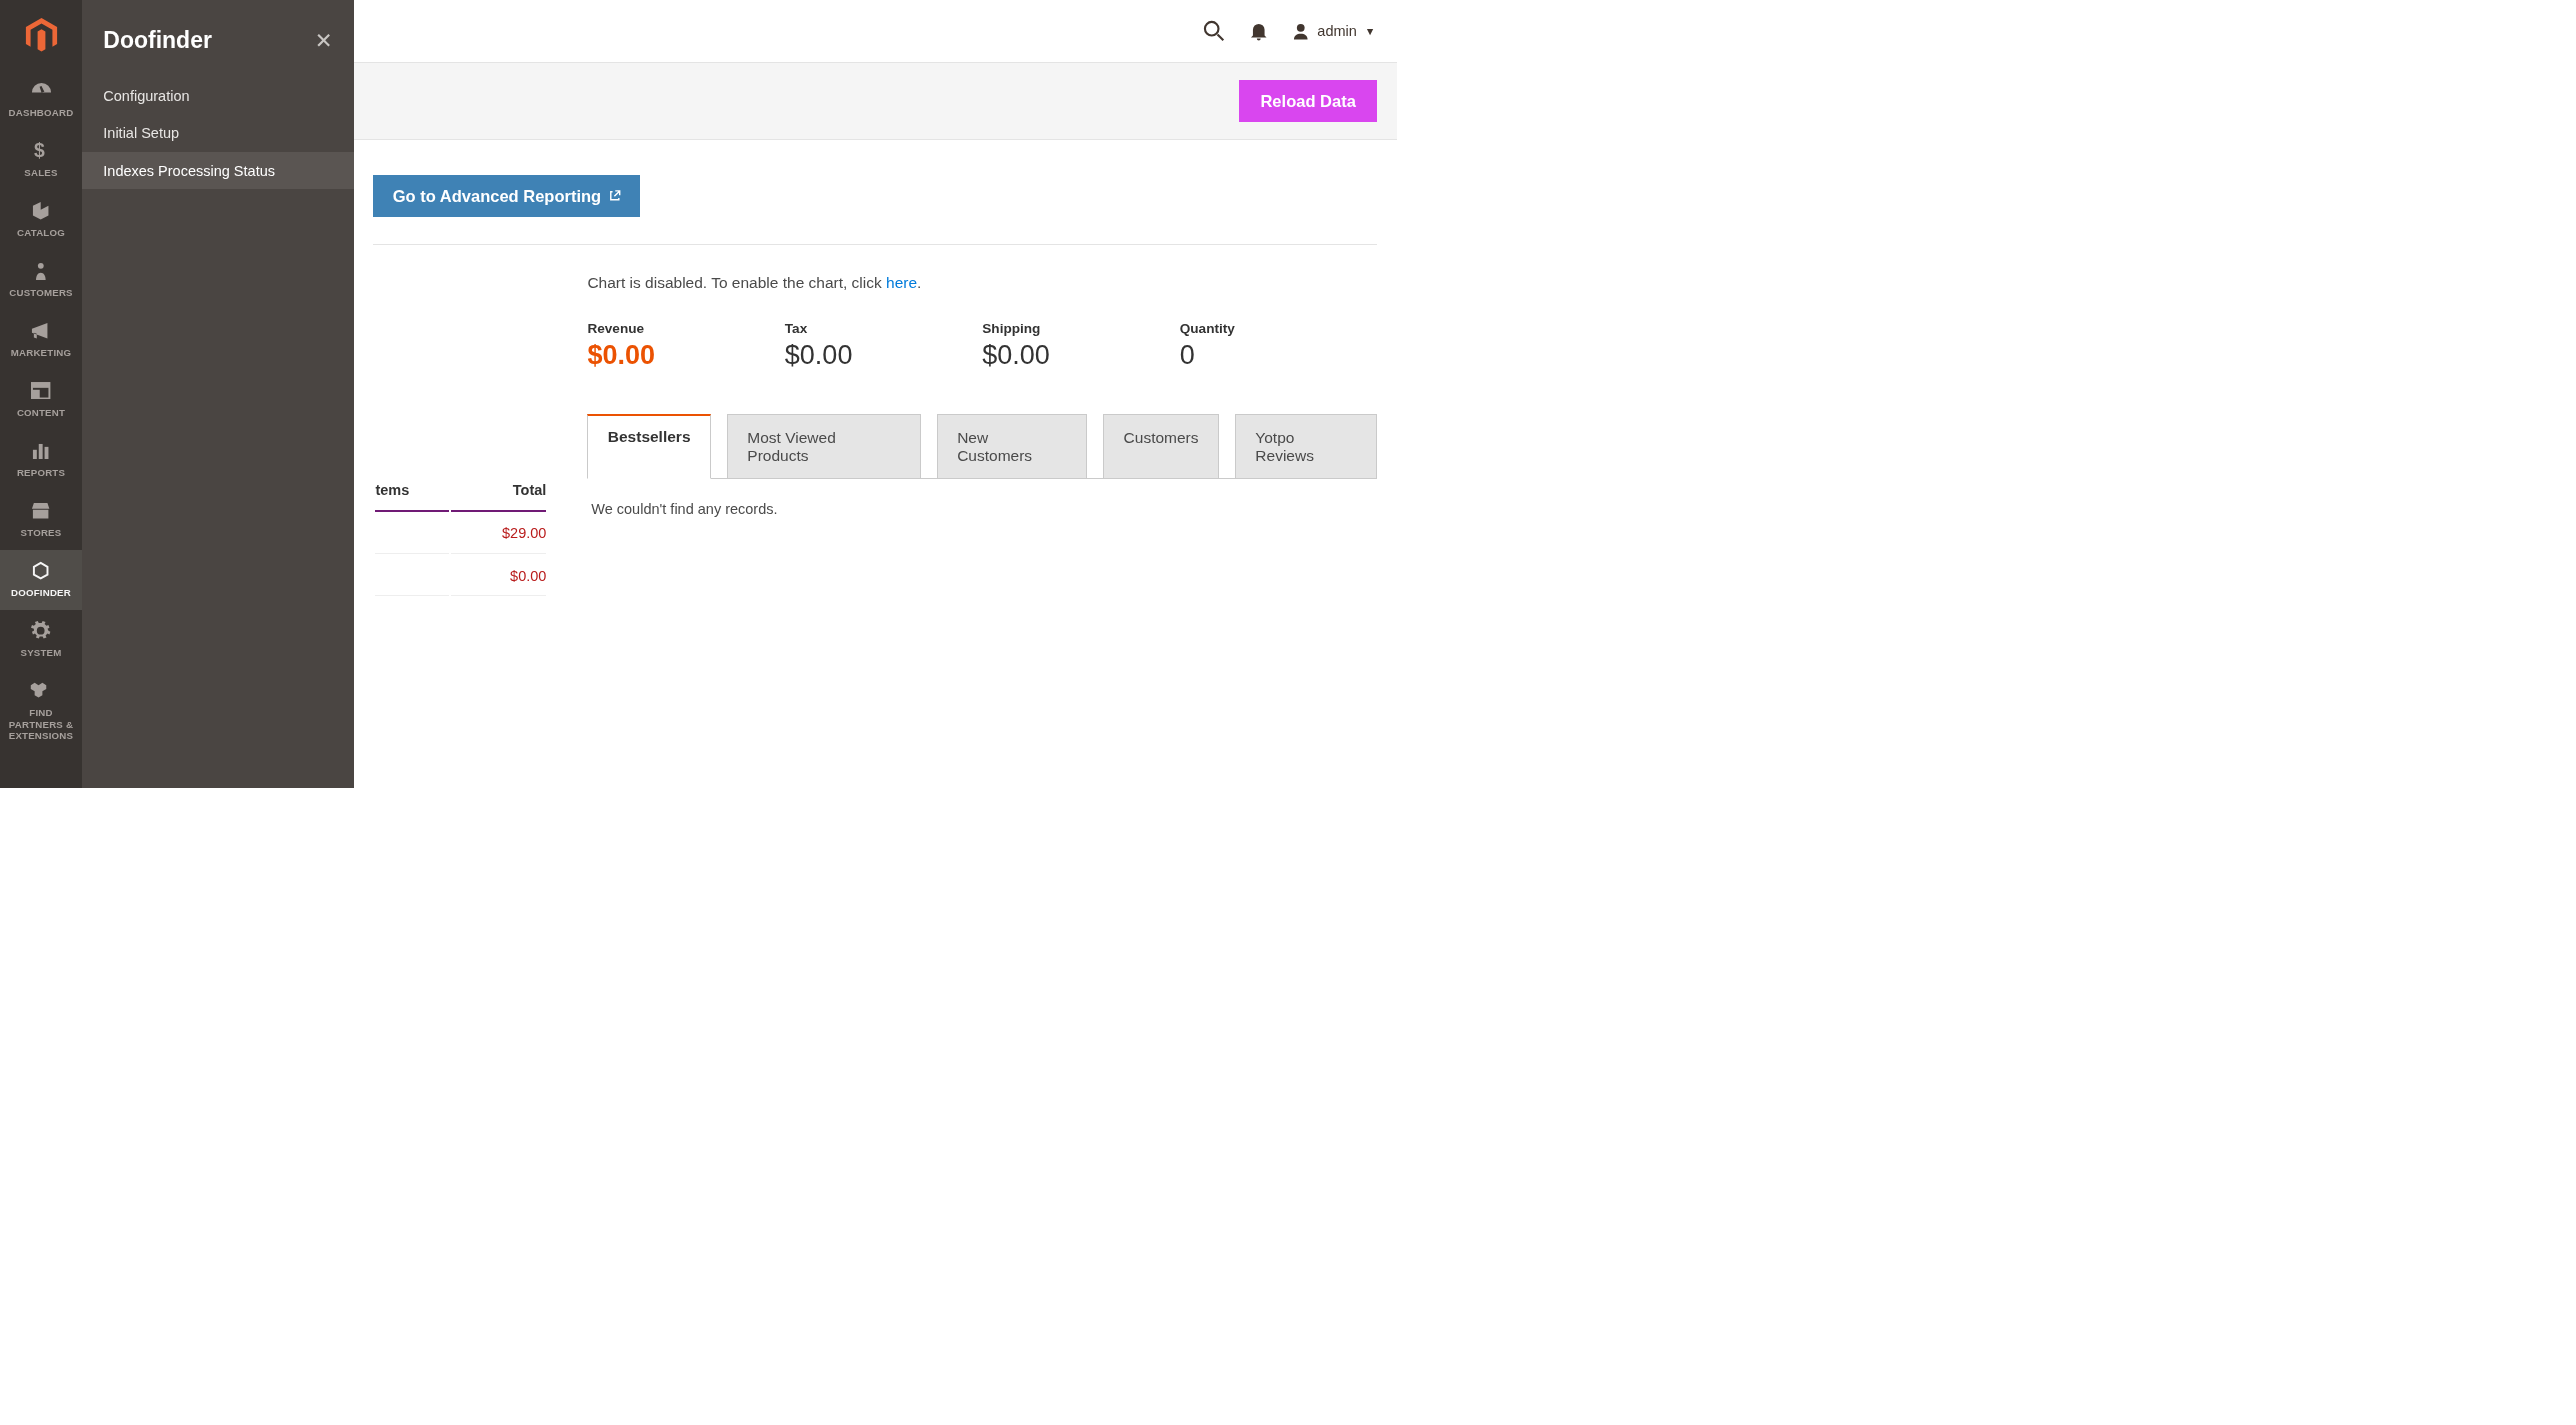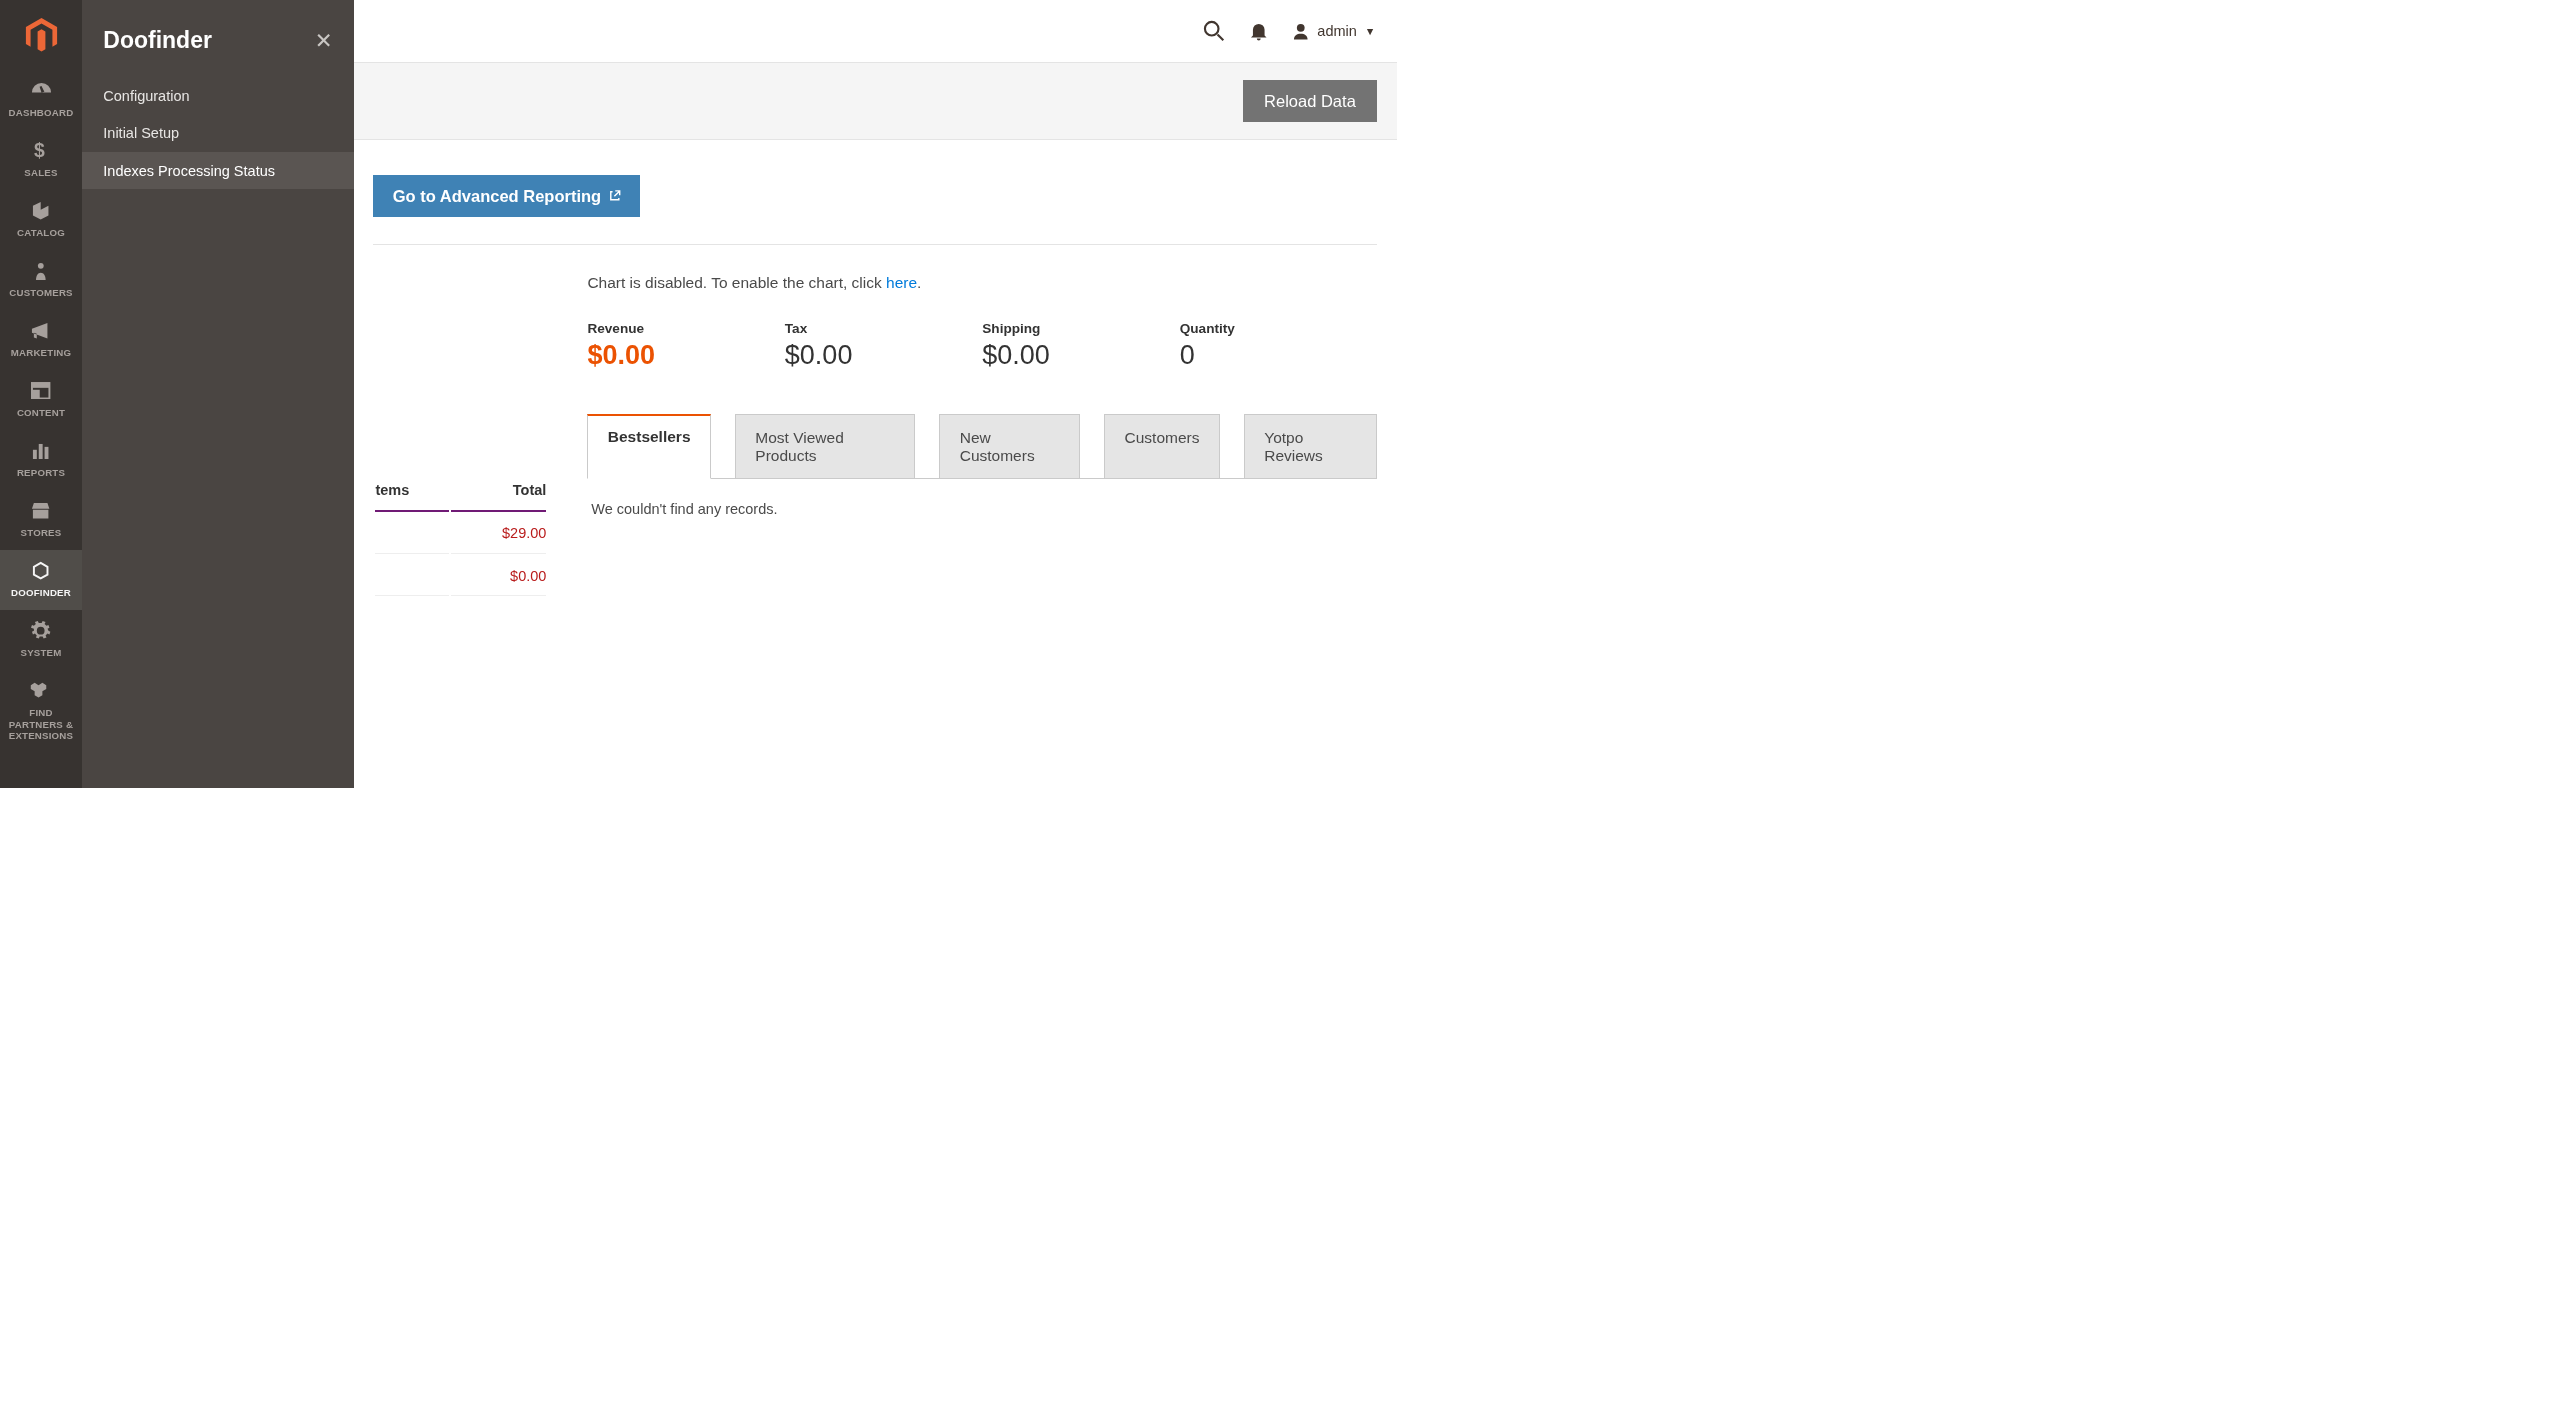--- a/index.html
+++ b/index.html
@@ -24,21 +24,21 @@
 .flyout-item.highlight { background: #5a5552; color: #fff; }
 
 
 .main { position: absolute; left: 82px; right: 0; top: 0; bottom: 0; padding-right: 15.5px;}
 .topbar { height: 62px; display: flex; align-items: center; justify-content: flex-end; gap: 25px; padding: 0 21.3px; }
 .topbar .icon-btn { color: #41362f; font-size: 19.4px; cursor: pointer; display:flex; align-items:center; }
 .user-menu { display: flex; align-items: center; gap: 7.8px; color: #41362f; font-size: 14.5px; cursor: pointer; }
 .user-menu .caret { font-size: 10.7px; }
 
 .action-bar { background: #f5f5f5; border-top: 1px solid #e4e4e4; border-bottom: 1px solid #e4e4e4; height: 78px; display: flex; align-items: center; justify-content: flex-end; padding: 0 19.4px; margin-left: 272px; }
-.btn-primary { background: #737373; color: #fff; border: none; font-size: 16.5px; font-weight: 400; padding: 11.6px 21.3px; cursor: pointer; }
+.btn-primary { background: #d946ef; color: #fff; border: none; font-size: 16.5px; font-weight: 700; padding: 11.6px 21.3px; cursor: pointer; }
 .btn-secondary { background: #3f82b5; color: #fff; border: none; font-size: 16.5px; font-weight: 600; padding: 11.6px 19.4px; cursor: pointer; display: inline-flex; align-items: center; gap: 7.8px; }
 
 .content-body { padding: 0 19.4px; margin-left: 272px; }
 
 .promo-row { display: flex; justify-content: space-between; align-items: center; padding: 35px 0 27px 0; border-bottom: 1px solid #e4e4e4; }
 .promo-text { color: #4a4a4a; font-size: 15.5px; line-height: 1.55; max-width: 718px; }
 .ext-icon { display: inline-block; width: 11.6px; height: 11.6px; vertical-align: super; }
 
 .columns { display: flex; gap: 39px; padding-top: 29px; }
 .col-left { flex: 0 0 175px; padding-top: 206px; }
@@ -46,21 +46,21 @@
 
 .chart-msg { color: #4a4a4a; font-size: 15.5px; margin-bottom: 29px; }
 .chart-msg a { color: #007bdb; text-decoration: none; cursor: pointer; }
 
 .stat-row { display: flex; gap: 0; margin-bottom: 43px; }
 .stat { flex: 1; }
 .stat-label { font-size: 13.6px; font-weight: 700; color: #333; margin-bottom: 3.9px; }
 .stat-value { font-size: 27px; font-weight: 400; color: #333; }
 .stat-value.accent { color: #eb5202; font-weight: 700; }
 
-.tabs-row { display: flex; gap: 24px; }
+.tabs-row { display: flex; gap: 16px; }
 .tab { background: #e5e5e5; border: 1px solid #cacaca; padding: 13.6px 19.4px; font-size: 15.5px; color: #4a4a4a; cursor: pointer; }
 .tab.active { background: #fff; border-top: 2.9px solid #eb5202; border-bottom: 1px solid #fff; color: #333; font-weight: 600; padding-top: 11.6px; }
 .tab-content { border-top: 1px solid #cacaca; margin-top: -1px; padding: 21.3px 3.9px; color: #4a4a4a; font-size: 14.5px; }
 
 
 .mini-table { width: 100%; font-size: 14.5px; }
 .mini-table th { text-align: right; font-weight: 700; padding: 0 0 11.6px 0; color: #333; border-bottom: 2px solid #701a75; }
 .mini-table th.items-col { text-align: left; }
 .mini-table td { text-align: right; padding: 11.6px 0; color: #b91c1c; border-bottom: 1px solid #eee; }
 </style>

